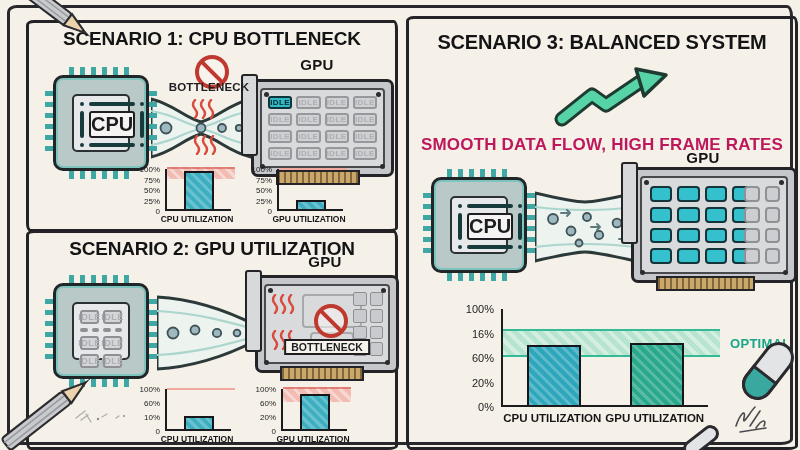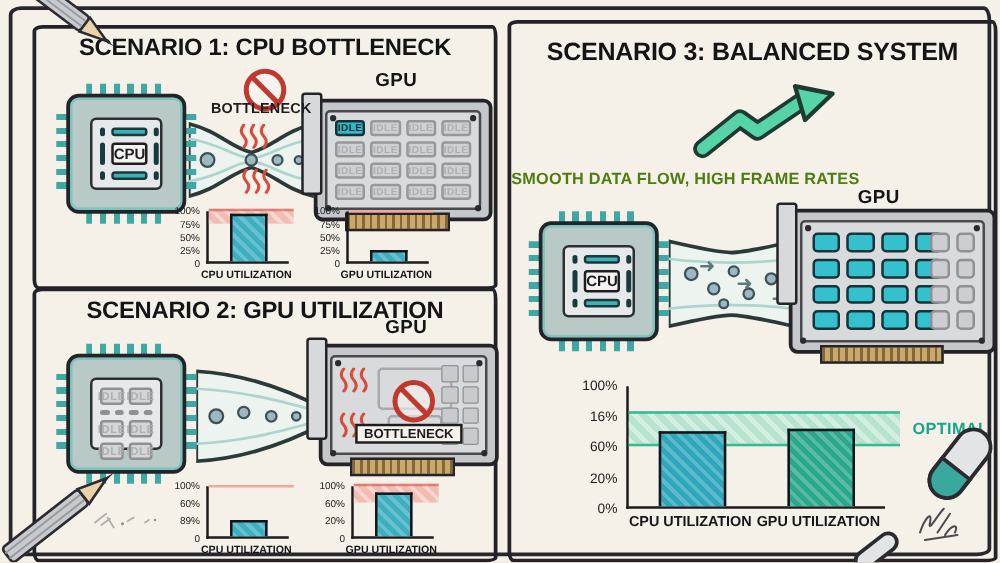--- a/index.html
+++ b/index.html
@@ -7,38 +7,38 @@
          font-family:"Liberation Sans",sans-serif;color:#1d1d20;}
   .frame{position:absolute;inset:5px 7px 5px 7px;border:3.5px solid #28282c;
          border-radius:10px 6px 12px 7px/7px 11px 6px 10px;pointer-events:none;}
   .panel{position:absolute;border:3px solid #232327;border-radius:8px 4px 10px 5px/5px 9px 4px 8px;}
   #panel1{left:26px;top:20px;width:366px;height:206px;}
   #panel2{left:26px;top:230px;width:366px;height:214px;}
   #panel3{left:406px;top:16px;width:386px;height:428px;}
   .panel-title{position:absolute;left:0;right:0;top:5px;text-align:center;font-weight:700;
                font-size:19px;letter-spacing:-0.2px;color:#141416;}
   #panel3 .panel-title{font-size:20px;top:12px;}
-  .subtitle{position:absolute;left:0;right:0;top:116px;text-align:left;font-weight:700;
-            font-size:13px;letter-spacing:.2px;color:#4d7c0f;}
+  .subtitle{position:absolute;left:0;right:0;top:116px;text-align:center;font-weight:700;
+            font-size:17px;letter-spacing:.2px;color:#be185d;}
   .gpu-label{position:absolute;font-weight:700;font-size:15px;text-align:center;color:#141416;letter-spacing:.3px;}
 
   
   .chip{position:absolute;width:112px;height:112px;z-index:2;}
   .pins{position:absolute;}
   .pins.top{top:0;left:24px;right:24px;height:10px;background:repeating-linear-gradient(90deg,#3fa8a4 0 5px,transparent 5px 11px);}
   .pins.bottom{bottom:0;left:24px;right:24px;height:10px;background:repeating-linear-gradient(90deg,#3fa8a4 0 5px,transparent 5px 11px);}
   .pins.left{left:0;top:24px;bottom:24px;width:10px;background:repeating-linear-gradient(180deg,#3fa8a4 0 5px,transparent 5px 11px);}
   .pins.right{right:0;top:24px;bottom:24px;width:10px;background:repeating-linear-gradient(180deg,#3fa8a4 0 5px,transparent 5px 11px);}
   .chip-body{position:absolute;inset:8px;background:#b9c9c8;border:3px solid #202628;border-radius:10px;
              box-shadow:inset 0 0 0 2px #7dc4bf;}
   .chip-board{position:absolute;inset:16px;background:#e7e8ea;border:2px solid #2b3133;border-radius:5px;
               padding:6px;display:grid;grid-template-columns:repeat(3,1fr);grid-template-rows:repeat(3,1fr);gap:5px;}
   .chip-pad{background:#3fb0b6;border:2px solid #173a3c;border-radius:3px;}
   .chip-core{background:#f5f4f2;border:2.5px solid #1e1e20;border-radius:3px;display:flex;align-items:center;
-             justify-content:center;font-weight:700;font-size:12px;}
+             justify-content:center;font-weight:700;font-size:20px;}
   .chip-board.idle{grid-template-columns:repeat(4,1fr);grid-template-rows:repeat(4,1fr);gap:4px;padding:6px;}
   .idle-cell{grid-column:span 2;background:#d4d5d8;border:2px solid #8e9094;border-radius:3px;display:flex;
              align-items:center;justify-content:center;font-weight:700;font-size:9px;color:#aeb0b4;letter-spacing:.5px;}
   .mini-sq{background:#d4d5d8;border:2px solid #8e9094;border-radius:2px;}
 
   
   .gpu-card{position:absolute;background:#c6c7ca;border:3px solid #242428;border-radius:7px;z-index:2;}
   .gpu-card::before,.gpu-card::after{content:"";position:absolute;width:5px;height:5px;border-radius:50%;background:#2b2b2f;bottom:5px;z-index:3;}
   .gpu-card::before{left:6px;} .gpu-card::after{right:6px;}
   .gpu-bracket{position:absolute;left:-13px;top:-8px;width:13px;height:78px;background:#d8d9db;
@@ -309,21 +309,21 @@
         <div class="no-sign" style="left:48px;top:18px;"></div>
         <div class="bn-chip-label">BOTTLENECK</div>
       </div>
       <div class="gpu-connector" style="width:80px;"></div>
     </div>
 
     <div class="chart mini" style="left:110px;top:156px;">
         <div class="chart-top">
           <div class="yticks">
             <div class="ytick" style="bottom: 0%;">0</div>
-            <div class="ytick" style="bottom: 33.3333%;">89%</div>
+            <div class="ytick" style="bottom: 33.3333%;">10%</div>
             <div class="ytick" style="bottom: 66.6667%;">60%</div>
             <div class="ytick" style="bottom: 100%;">100%</div>
           </div>
           <div class="plot">
             <div class="limit-line" style="bottom: calc(100% - 1px);"></div>
             <div class="bars">
               <div class="barwrap">
                 <div class="bar" style="height: 33.3333%; background-color: rgb(62, 175, 192);"></div>
               </div>
             </div>

